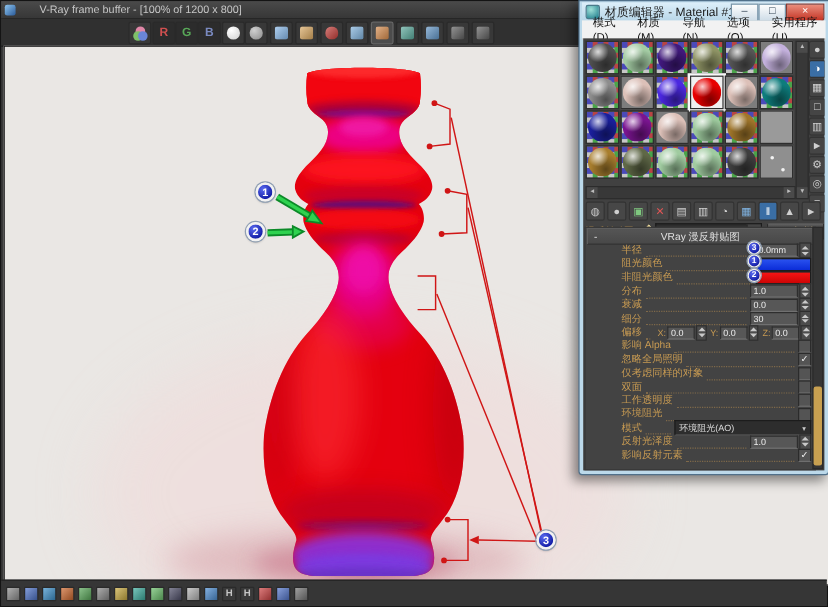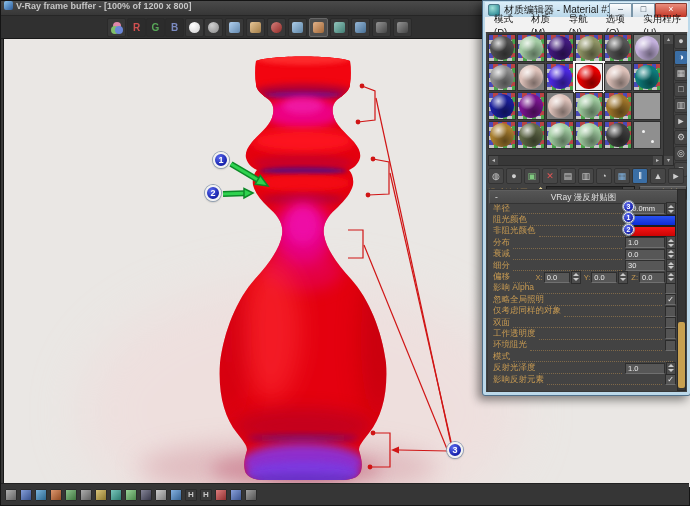--- a/index.html
+++ b/index.html
@@ -2,21 +2,21 @@
 <html><head>
 <meta charset="utf-8">
 <style>
   html,body{margin:0;padding:0;background:#222;}
   body{font-family:"Liberation Sans",sans-serif;}
   #stage{position:relative;width:690px;height:506px;overflow:hidden;background:#2b2b2b;}
   .abs{position:absolute;}
 
   
   #fb{position:absolute;inset:0;background:#3a3a3a;border:1px solid #141414;}
-  #fb-title{position:absolute;left:0;top:0;right:0;height:14px;background:linear-gradient(#4a4a4a,#373737);display:flex;align-items:flex-start;gap:3px;padding-left:3px;border-bottom:1px solid #262626;font-weight:bold;}
+  #fb-title{position:absolute;left:0;top:0;right:0;height:14px;background:linear-gradient(#4a4a4a,#373737);display:flex;align-items:center;gap:20px;padding-left:3px;border-bottom:1px solid #262626;}
   #fb-title .ttl{font-size:9px;color:#c6c6c6;white-space:nowrap;}
   .fb-ico{width:9px;height:9px;border-radius:2px;background:linear-gradient(135deg,#8ec6f0,#2a5a9a);}
   #fb-toolbar{position:absolute;left:0;top:15px;right:0;height:22px;background:#303030;border-bottom:1px solid #1d1d1d;}
   #fb-dd{position:absolute;left:2px;top:3px;width:100px;height:15px;background:#232323;border:1px solid #111;border-bottom-color:#555;display:flex;align-items:center;}
   #fb-dd .txt{flex:1;font-size:9px;color:#d2d2d2;padding-left:4px;}
   #fb-dd .arr{width:13px;height:100%;background:#3d3d3d;border-left:1px solid #1a1a1a;color:#bbb;font-size:7px;line-height:15px;text-align:center;}
   .tb-btn{position:absolute;top:2px;width:17px;height:17px;background:#383838;border:1px solid #2a2a2a;border-radius:2px;display:flex;align-items:center;justify-content:center;}
   .tb-btn.dark{background:#2c2c2c;}
   .tb-btn.active{background:#4c4c4c;border-color:#666;}
   .tb-letter{font-size:10px;font-weight:bold;}
@@ -83,21 +83,21 @@
   #mat-name .txt{flex:1;font-size:8px;color:#ddd;padding-left:3px;white-space:nowrap;overflow:hidden;}
   #mat-name .arr{width:11px;height:100%;background:#454545;border-left:1px solid #222;color:#ccc;font-size:6px;line-height:12px;text-align:center;}
   #type-btn{position:absolute;left:153px;top:1px;width:46px;height:12px;background:linear-gradient(#565656,#474747);border:1px solid #2a2a2a;border-top-color:#6e6e6e;border-radius:2px;font-size:8px;color:#d9c08a;text-align:center;line-height:12px;white-space:nowrap;overflow:hidden;}
 
   
   #rollout{position:absolute;left:1px;top:157px;width:191px;bottom:0;background:#434343;border:1px solid #383838;}
   #ro-head{position:absolute;left:1px;top:0;right:1px;height:12px;background:linear-gradient(#555,#484848);border:1px solid #5e5e5e;border-bottom-color:#333;font-size:8.5px;color:#e0e0e0;text-align:center;line-height:12px;}
   #ro-head .minus{position:absolute;left:5px;top:0;}
   #ro-rows{position:absolute;left:0;top:13px;right:0;}
   .prow{display:flex;align-items:center;height:11.4px;padding:0 3px 0 5px;}
-  .plab{color:#c79a52;font-size:8.5px;white-space:nowrap;}
+  .plab{color:#c79a52;font-size:8.5px;white-space:nowrap;margin-left:25px;}
   .lead{flex:1;border-bottom:1px dotted rgba(201,154,82,.45);margin:0 3px;align-self:flex-end;height:55%;min-width:4px;}
   .fld{width:34px;height:9px;background:#575757;border:1px solid #2e2e2e;border-bottom-color:#707070;color:#ececec;font-size:7.5px;line-height:9px;padding:0 2px;white-space:nowrap;overflow:hidden;}
   .fld.mini{width:20px;}
   .spinner{width:8px;height:11px;background:#4c4c4c;border:1px solid #2e2e2e;display:flex;flex-direction:column;align-items:center;justify-content:space-evenly;margin-left:1px;}
   .sp-up{width:0;height:0;border-left:3px solid transparent;border-right:3px solid transparent;border-bottom:3px solid #c9c9c9;}
   .sp-dn{width:0;height:0;border-left:3px solid transparent;border-right:3px solid transparent;border-top:3px solid #c9c9c9;}
   .swatch{width:44px;height:9px;border:1px solid #1d1d1d;}
   .chk{width:9px;height:9px;background:#545454;border:1px solid #2b2b2b;border-bottom-color:#6e6e6e;color:#eee;font-size:8px;line-height:9px;text-align:center;}
   .chk.checked::after{content:"✓";}
   .ddl{width:112px;height:11px;background:#2d2d2d;border:1px solid #1c1c1c;border-bottom-color:#5a5a5a;display:flex;align-items:center;}
@@ -536,20 +536,24 @@
 
           <div class="prow">
             <span class="plab">环境阻光</span>
               <span class="lead"></span>
             <span class="chk"></span>
           </div>
 
           <div class="prow">
             <span class="plab">模式</span>
               <span class="lead"></span>
+            <span class="ddl">
+              <span class="txt">环境阻光(AO)</span>
+              <span class="arr">▾</span>
+            </span>
           </div>
 
           <div class="prow">
             <span class="plab">反射光泽度</span>
               <span class="lead"></span>
             <span class="fld">1.0</span>
             <span class="spinner">
                 <i class="sp-up"></i>
                 <i class="sp-dn"></i>
               </span>

